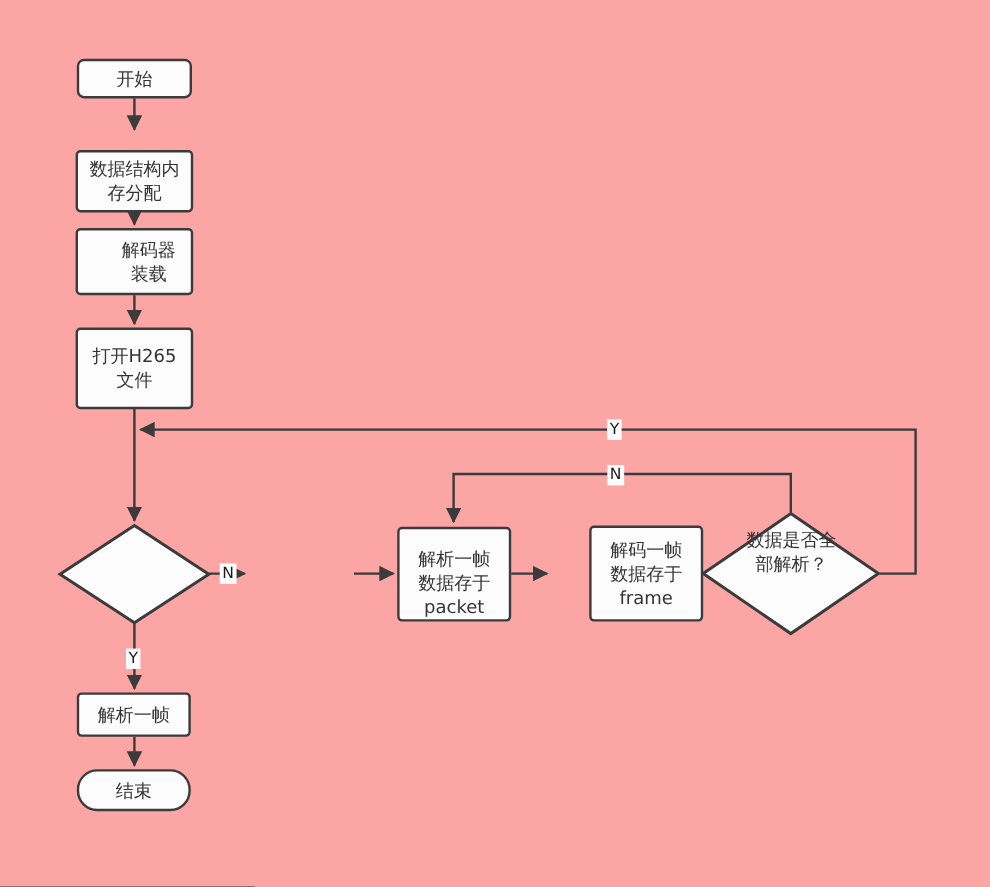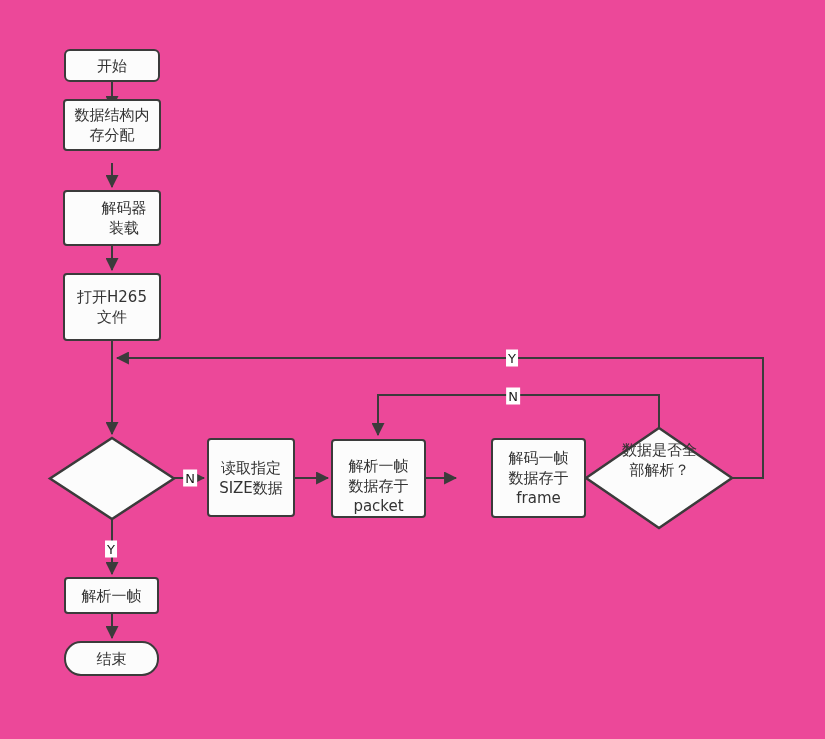--- a/index.html
+++ b/index.html
@@ -1,20 +1,20 @@
 <!DOCTYPE html>
 <html><head>
 <meta charset="utf-8">
 <style>
   html, body { margin: 0; padding: 0; background: #000; }
   .canvas {
     position: relative;
     width: 825px;
     height: 739px;
-    background: #ec4899;
+    background: #fca5a5;
     font-family: "DejaVu Sans", "Liberation Sans", sans-serif;
     overflow: hidden;
   }
   .connectors {
     position: absolute;
     left: 0; top: 0;
     width: 825px; height: 739px;
   }
   .node {
     position: absolute;
@@ -49,21 +49,21 @@
     transform: translate(-50%, -50%);
     background: #ffffff;
     color: #1a1a1a;
     font-size: 13px;
     line-height: 15px;
     padding: 1px 2px;
     text-align: center;
   }
   
   .n-start  { left: 64px;  top: 49px;  width: 96px;  height: 33px; }
-  .n-alloc  { left: 63px;  top: 99px; width: 98px;  height: 52px; }
+  .n-alloc  { left: 63px;  top: 125px; width: 98px;  height: 52px; }
   .n-loader { left: 63px;  top: 190px; width: 98px;  height: 56px; padding-left: 24px; }
   .n-open   { left: 63px;  top: 273px; width: 98px;  height: 68px; }
   .n-read   { left: 207px; top: 438px; width: 88px;  height: 79px; }
   .n-parse  { left: 331px; top: 439px; width: 95px;  height: 79px; align-items: flex-end; }
   .n-decode { left: 459px; top: 438px; width: 95px;  height: 80px; margin-left: 32px; }
   .n-free   { left: 64px;  top: 577px; width: 95px;  height: 37px; }
   .n-end    { left: 64px;  top: 641px; width: 95px;  height: 35px; border-radius: 17px; }
   .d-file   { left: 50px;  top: 437px; width: 125px; height: 83px; }
   .d-parse  { left: 586px; top: 409px; width: 147px; height: 102px; }
   
@@ -116,24 +116,20 @@
     <span>解码器
 装载</span>
   </div>
 
   <div class="node n-open">
     <span>打开H265
 文件</span>
   </div>
 
 
-  <div class="node n-read">
-    <span>读取指定
-SIZE数据</span>
-  </div>
 
   <div class="node n-parse">
     <span>解析一帧
 数据存于
 packet</span>
   </div>
 
   <div class="node n-decode">
     <span>解码一帧
 数据存于

